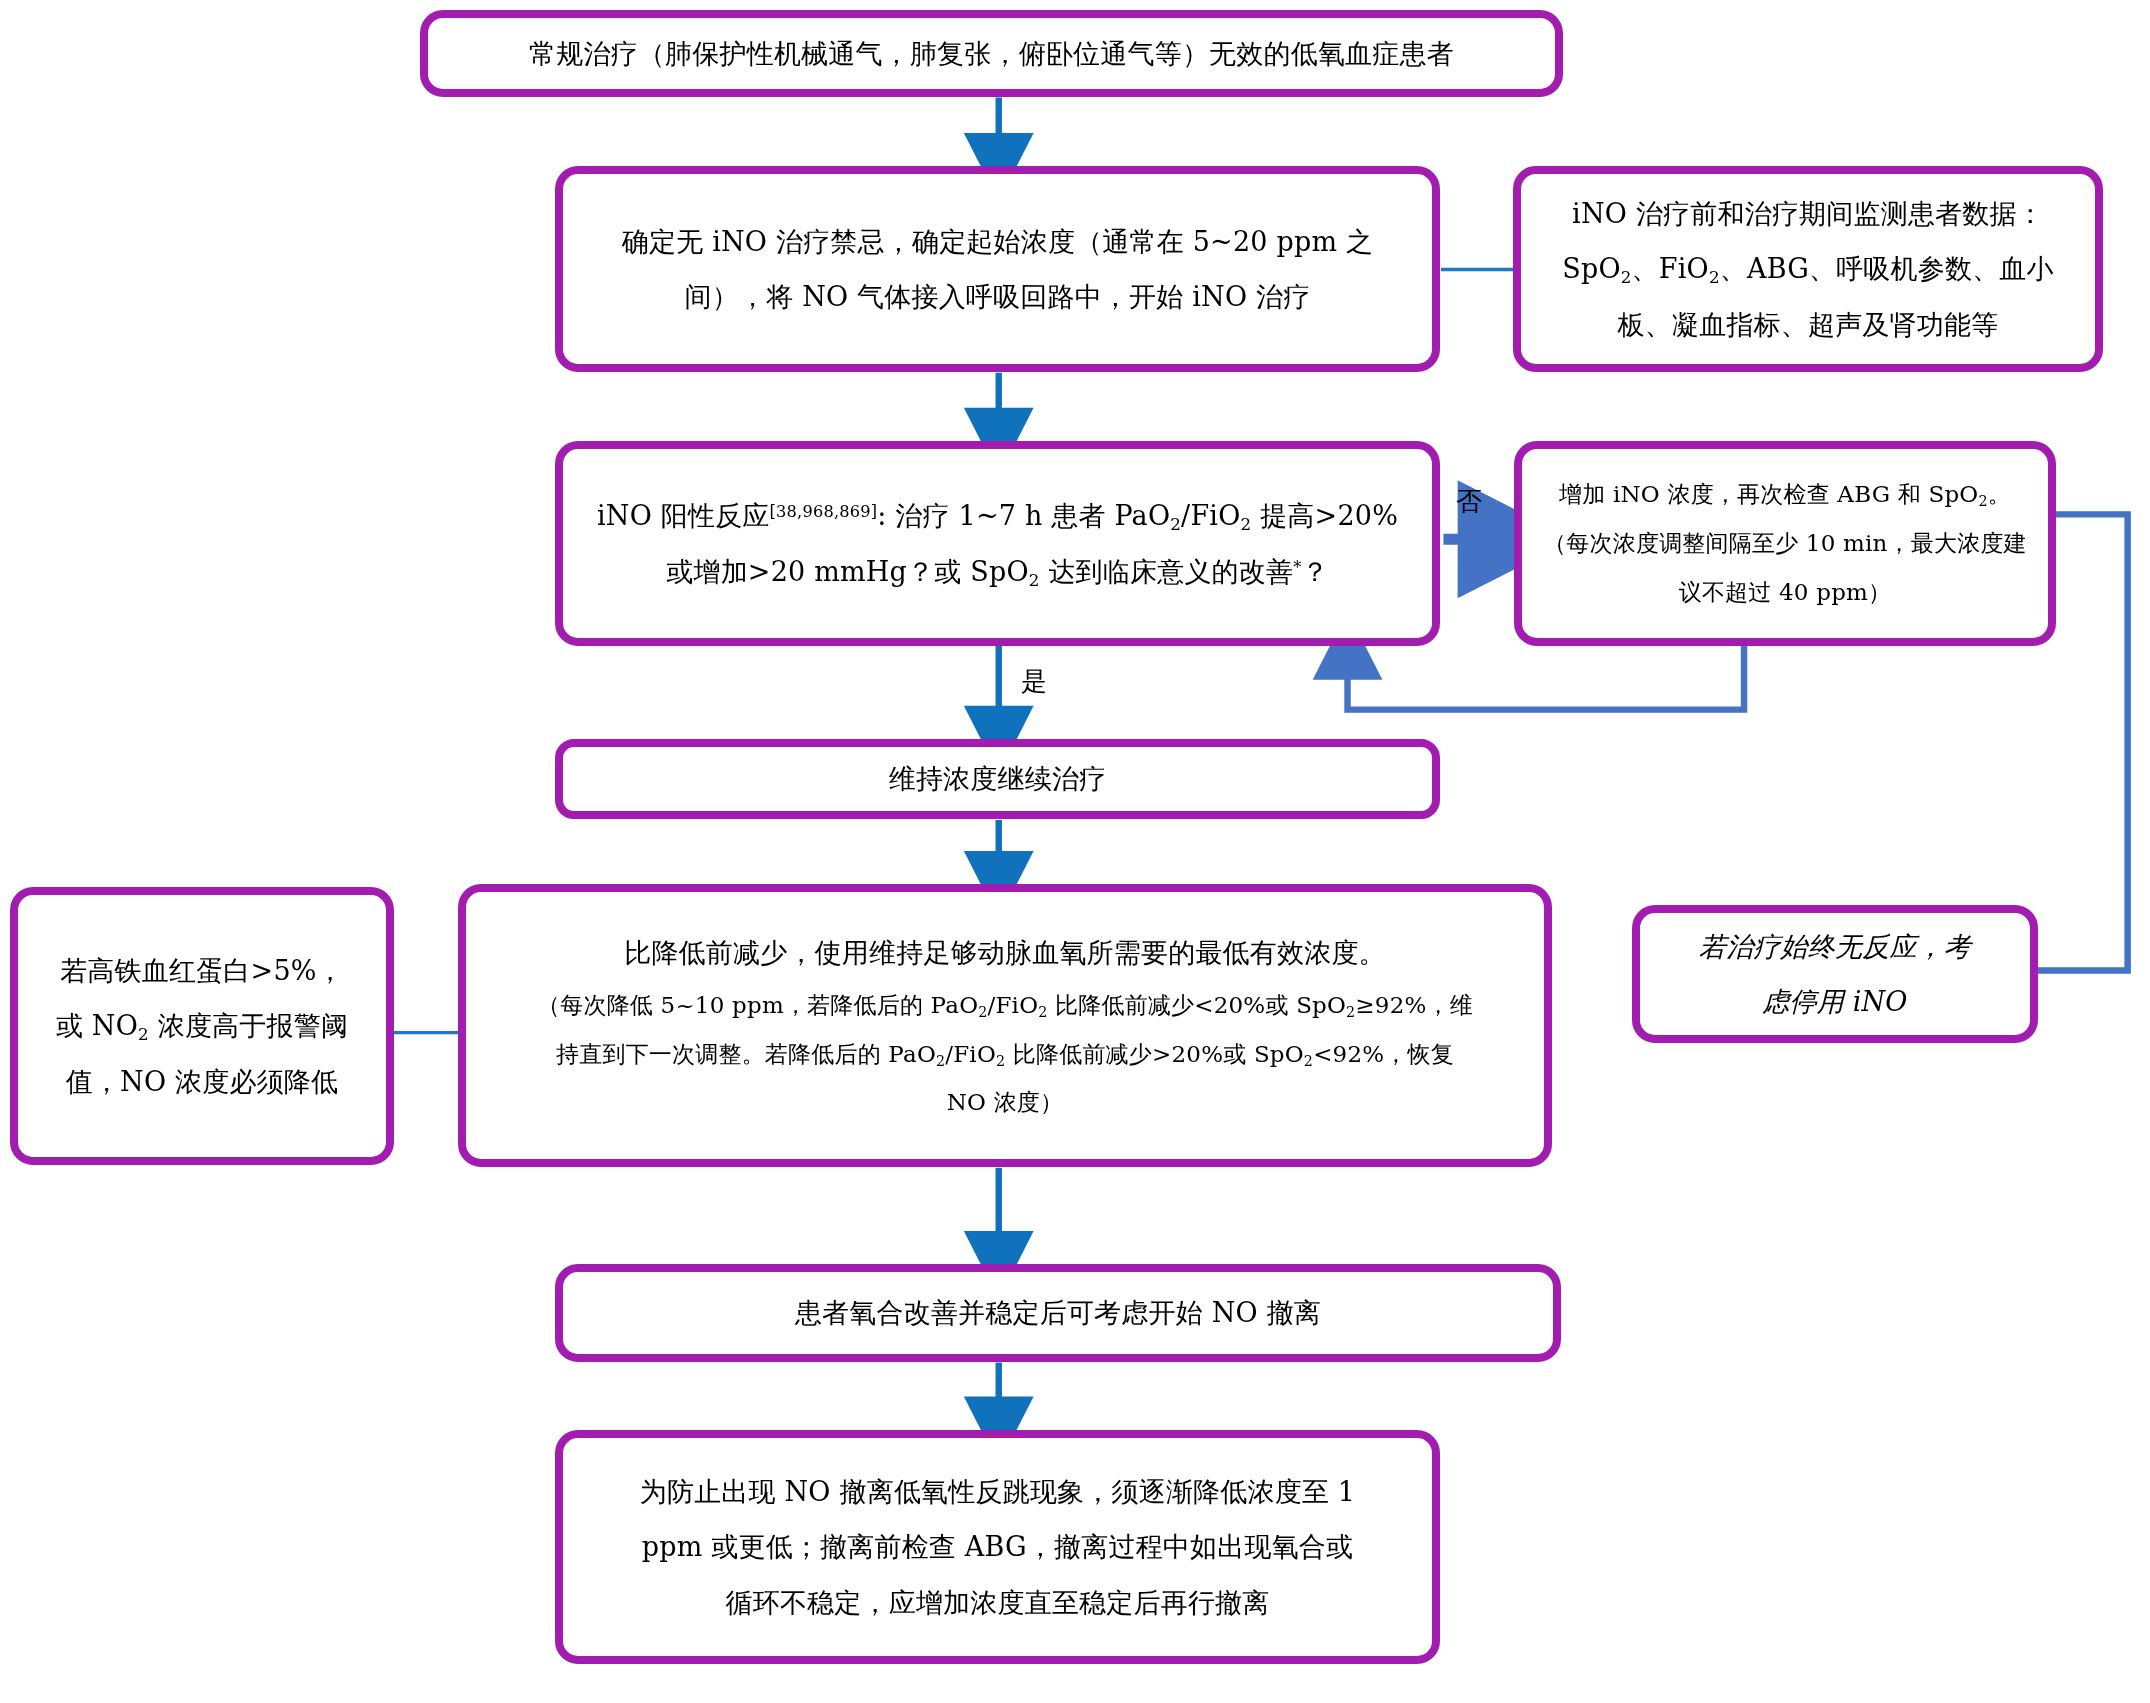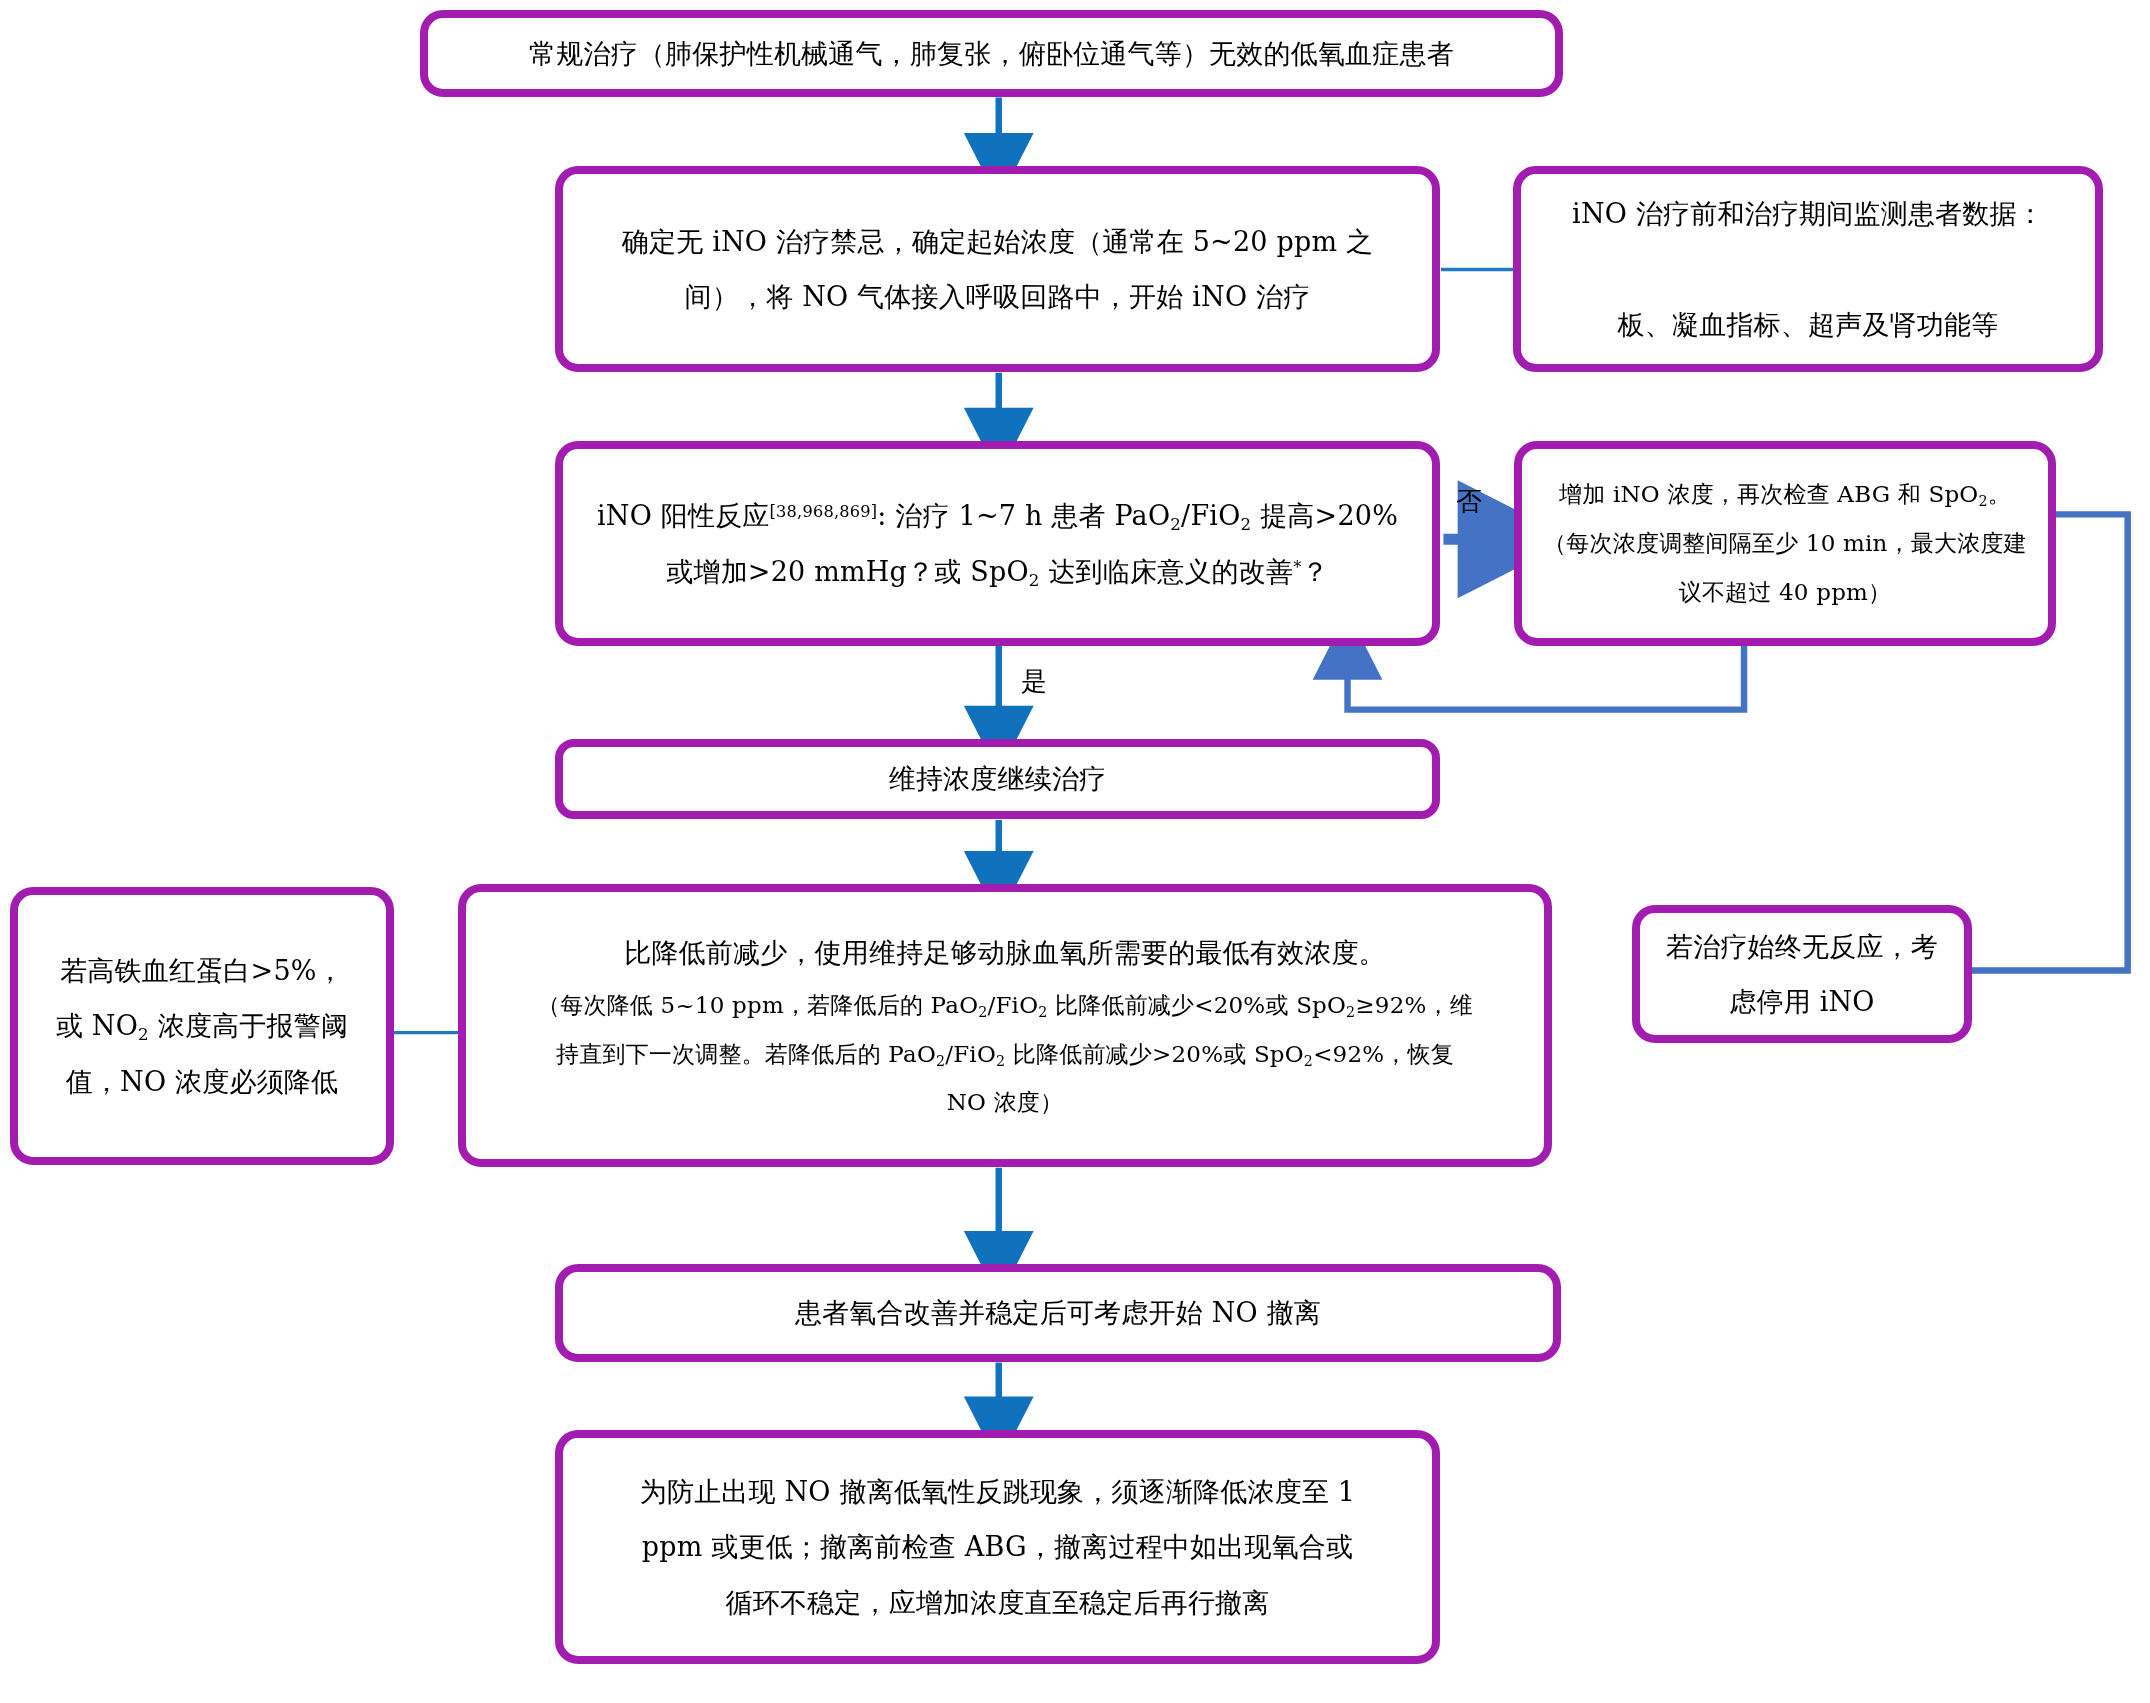--- a/index.html
+++ b/index.html
@@ -93,21 +93,21 @@
   <div class="node" style="left:555px;top:166px;width:885px;height:206px;">
     <span class="txt">
       <span>确定无 iNO 治疗禁忌，确定起始浓度（通常在 5~20 ppm 之</span><br>
       <span>间），将 NO 气体接入呼吸回路中，开始 iNO 治疗</span>
     </span>
   </div>
 
   <div class="node" style="left:1513px;top:166px;width:590px;height:206px;">
     <span class="txt">
       <span>iNO 治疗前和治疗期间监测患者数据：</span><br>
-      <br>
+      <span><span>SpO</span><sub>2</sub><span>、FiO</span><sub>2</sub><span>、ABG、呼吸机参数、血小</span></span><br>
       <span>板、凝血指标、超声及肾功能等</span>
     </span>
   </div>
 
   <div class="node" style="left:555px;top:441px;width:885px;height:205px;">
     <span class="txt">
       <span><span>iNO 阳性反应</span><sup>[38,968,869]</sup><span>: 治疗 1~7 h 患者 PaO</span><sub>2</sub><span>/FiO</span><sub>2</sub><span> 提高&gt;20%</span></span><br>
       <span><span>或增加&gt;20 mmHg？或 SpO</span><sub>2</sub><span> 达到临床意义的改善</span><sup>*</sup><span>？</span></span>
     </span>
   </div>
@@ -134,21 +134,21 @@
   </div>
 
   <div class="node" style="left:10px;top:887px;width:384px;height:278px;">
     <span class="txt">
       <span>若高铁血红蛋白&gt;5%，</span><br>
       <span><span>或 NO</span><sub>2</sub><span> 浓度高于报警阈</span></span><br>
       <span>值，NO 浓度必须降低</span>
     </span>
   </div>
 
-  <div class="node" style="left:1632px;top:905px;width:340px;height:138px;">
+  <div class="node" style="left:1632px;top:905px;width:406px;height:138px;font-style:italic;">
     <span class="txt">
       <span>若治疗始终无反应，考</span><br>
       <span>虑停用 iNO</span>
     </span>
   </div>
 
   <div class="node" style="left:555px;top:1264px;width:1006px;height:98px;">
     <span class="txt">患者氧合改善并稳定后可考虑开始 NO 撤离</span>
   </div>
 

